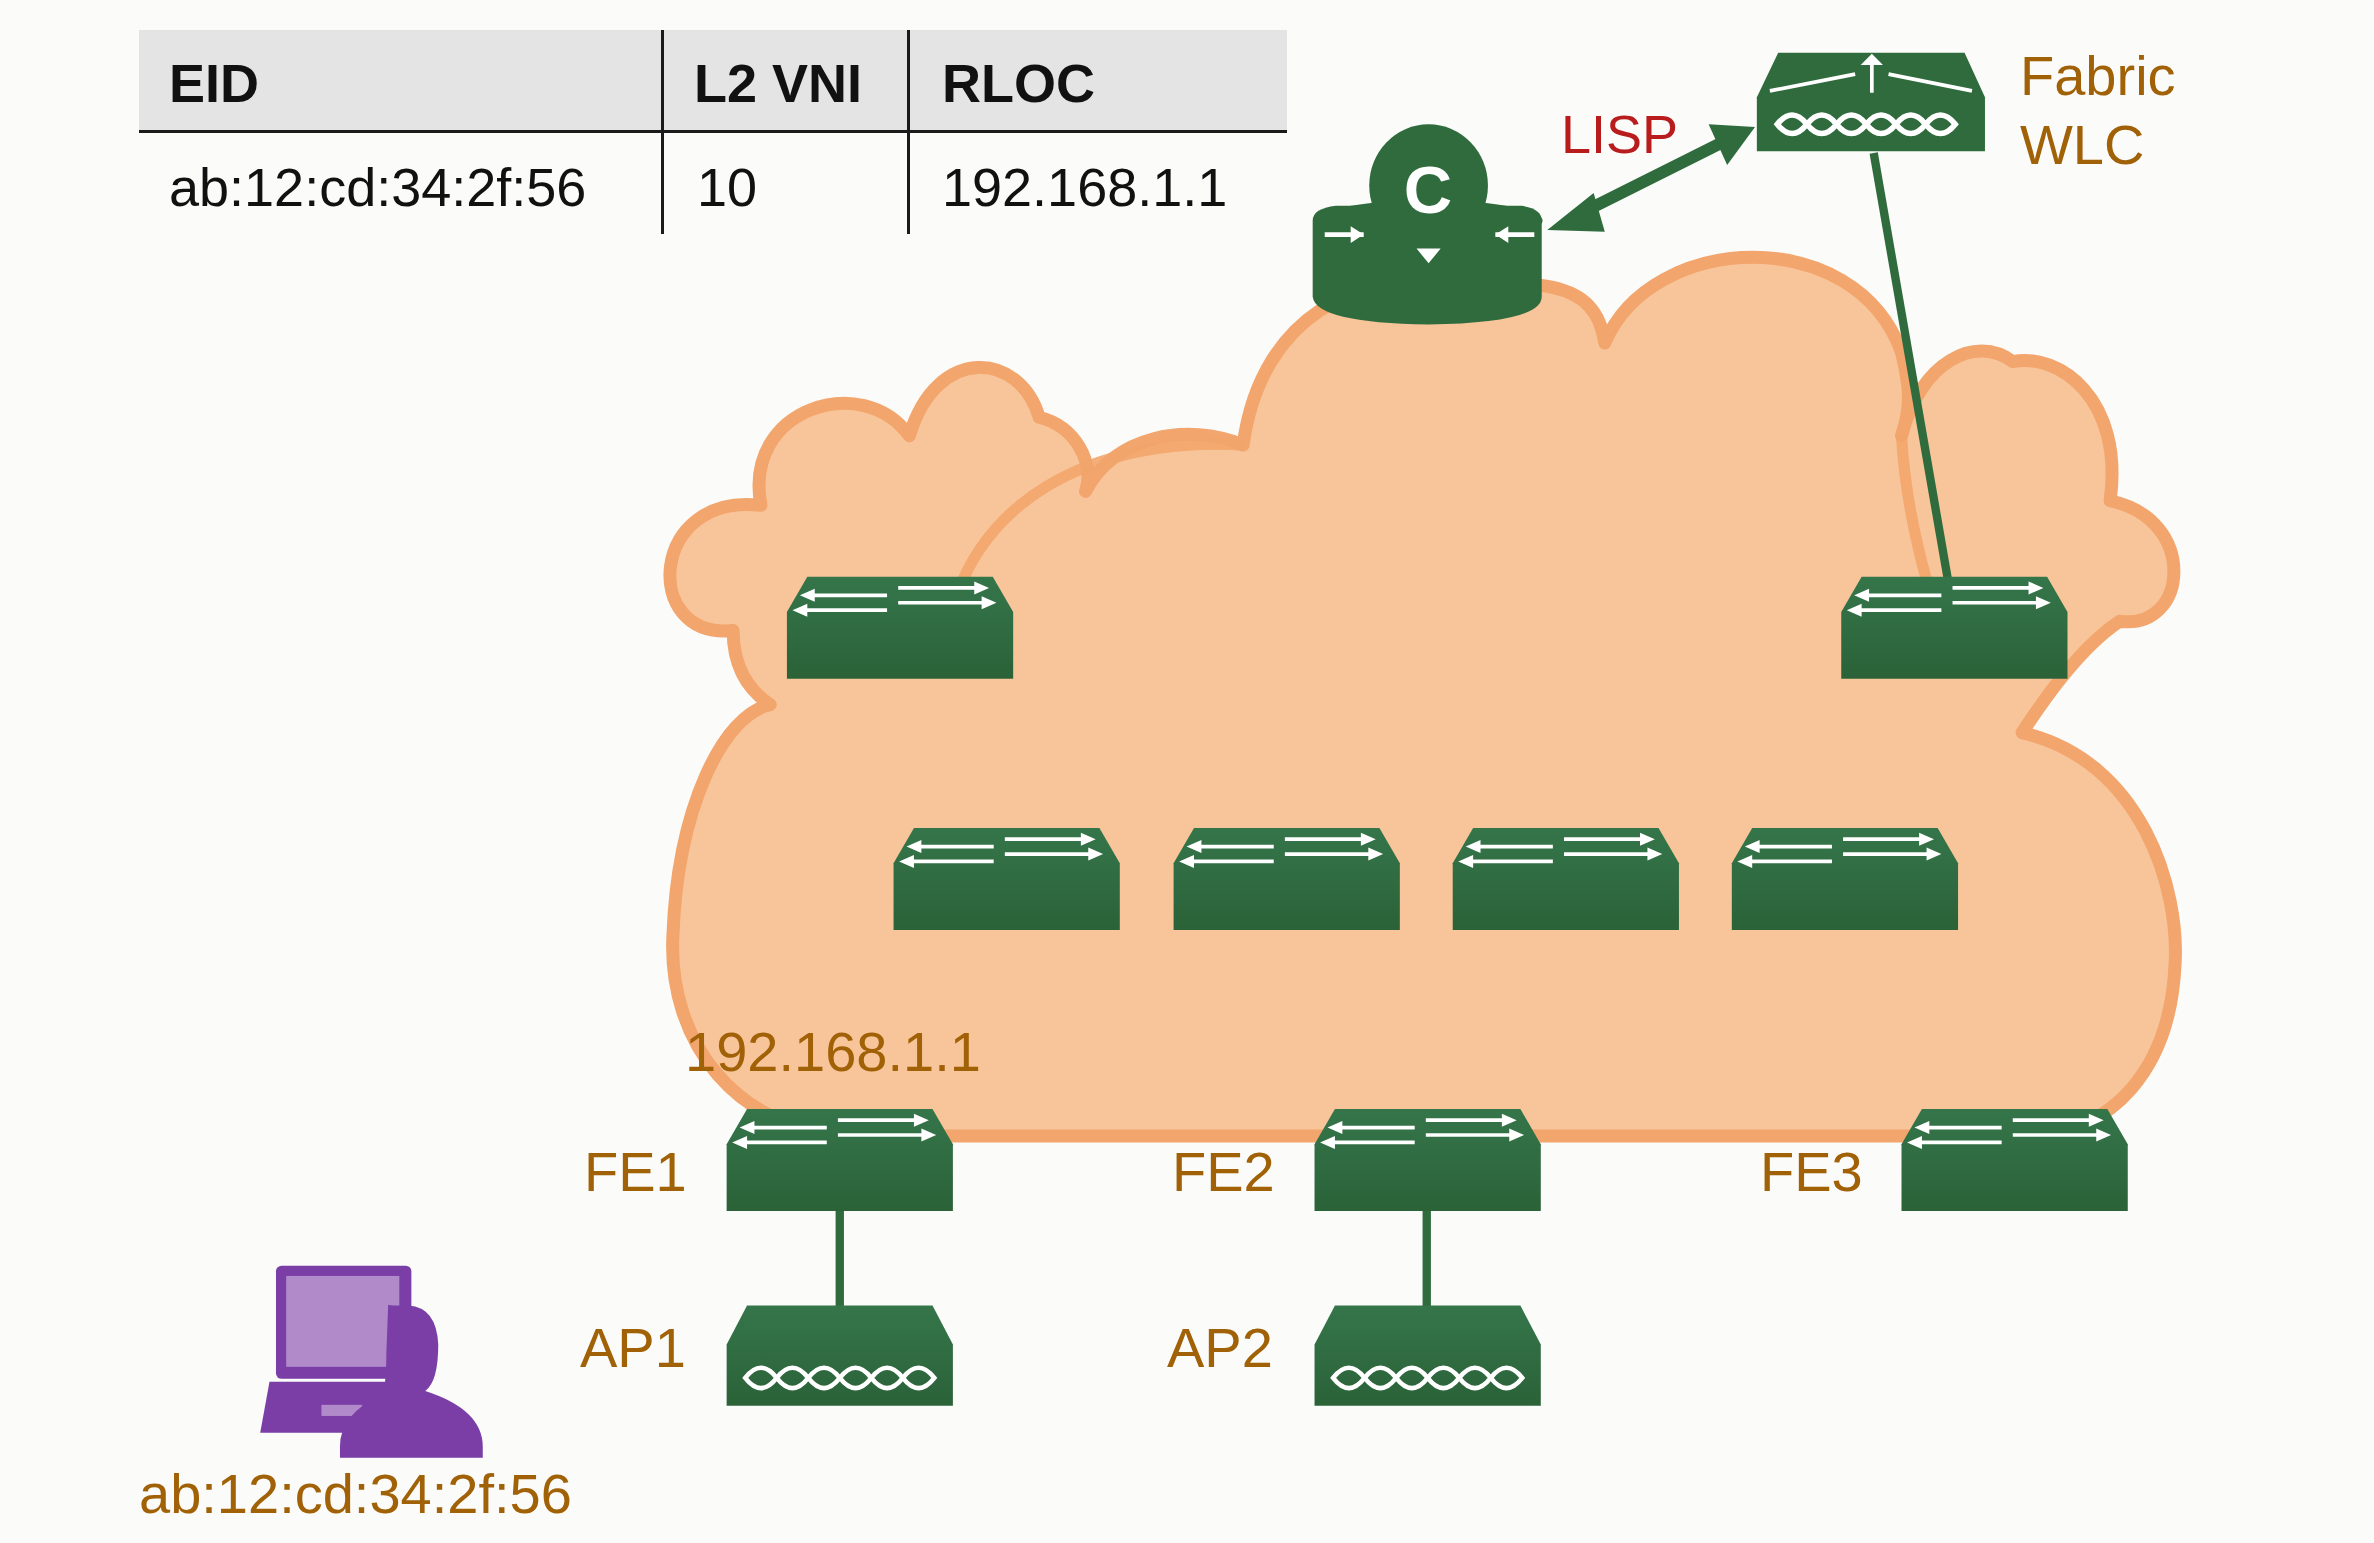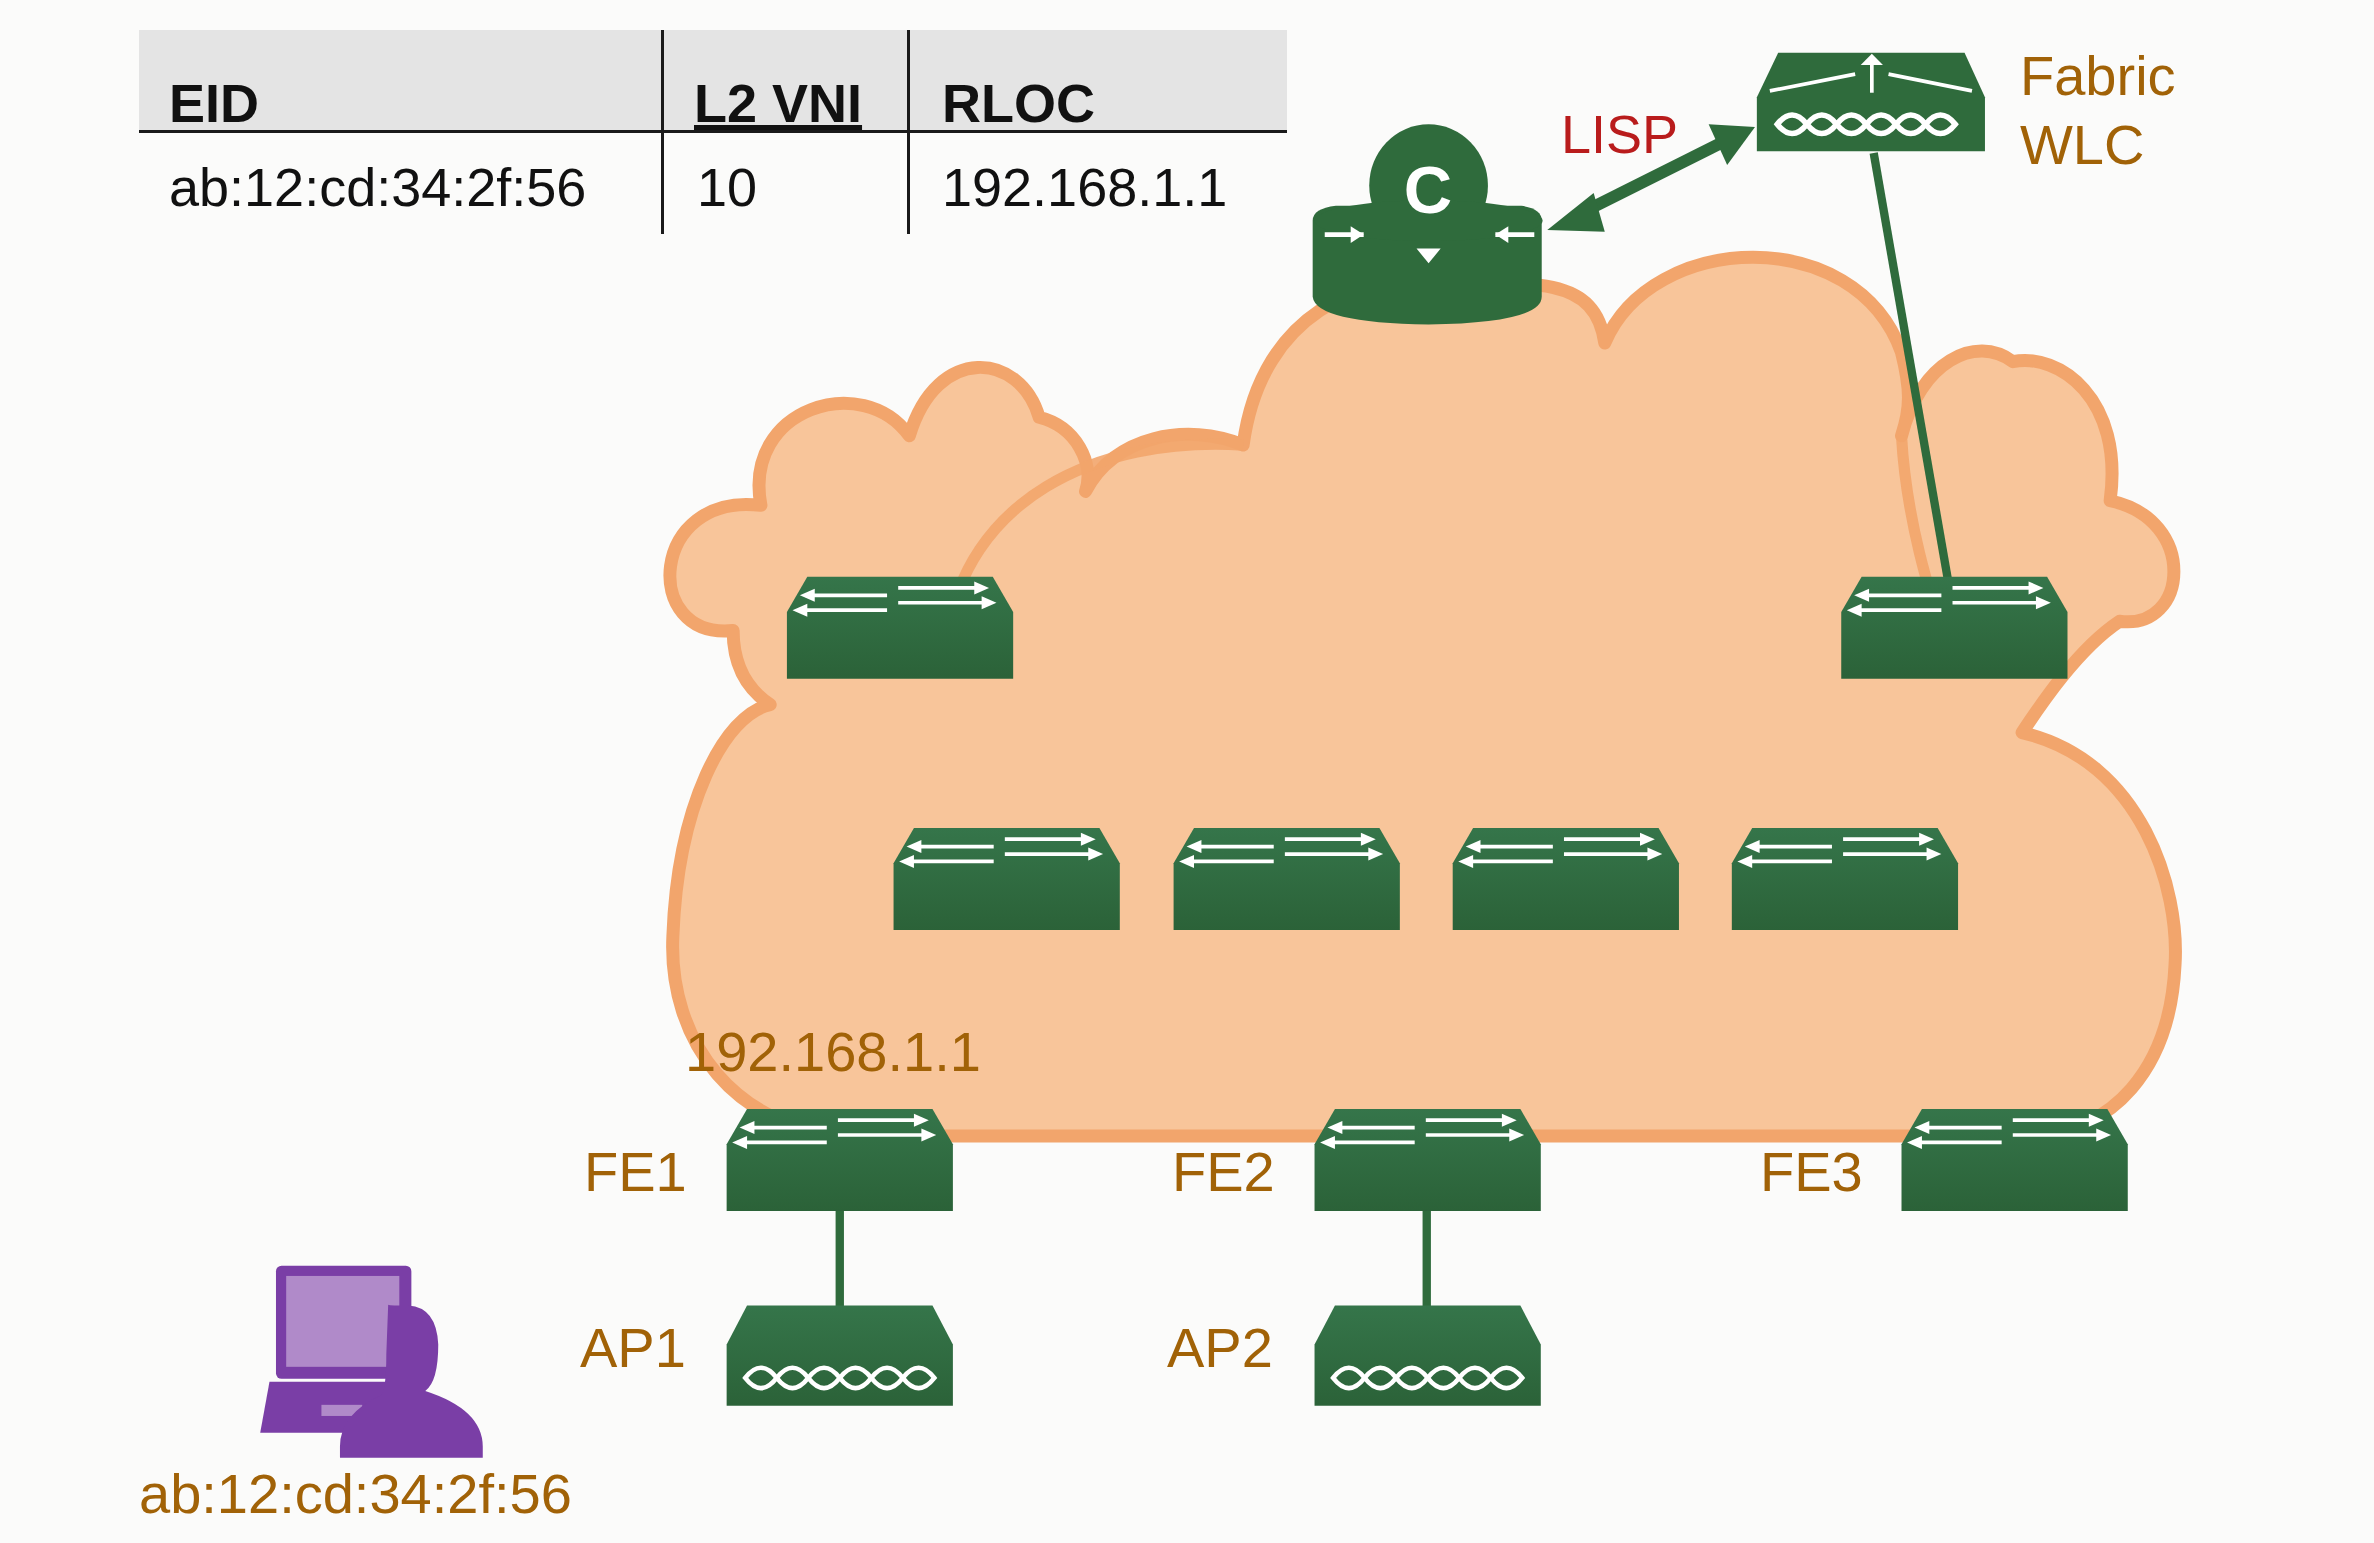--- a/index.html
+++ b/index.html
@@ -2,21 +2,21 @@
 <html style="font-size:15px"><head>
 <meta charset="utf-8">
 <style>
   html, body { margin:0; padding:0; }
   body { width:2375px; height:1543px; background:#fbfbfa; position:relative; overflow:hidden;
          font-family:"Liberation Sans", sans-serif; color:#111; }
   .abs { position:absolute; }
   #table { left:139px; top:30px; width:1148px; }
   .t-head { position:absolute; left:0; top:0; width:1148px; height:100px; background:#e4e4e4; border-bottom:3.7px solid #1a1a1a; }
   .t-cell { position:absolute; font-size:54px; line-height:1; white-space:nowrap; }
-  .t-head .t-cell { font-weight:bold; top:26px;margin-top:20px; }
+  .t-head .t-cell { font-weight:bold; top:26px; }
   .t-body .t-cell { top:130px; }
   .vdiv { position:absolute; width:2.8px; background:#1a1a1a; top:0; height:204px; }
   .lbl { position:absolute; font-size:56px; line-height:1; white-space:nowrap; color:#a16207; }
   svg { position:absolute; left:0; top:0; }
 </style>
 </head>
 <body>
 
 <svg width="2375" height="1543" viewBox="0 0 2560 1664">
   <defs>
@@ -228,21 +228,21 @@
     <rect x="308" y="1376" width="122" height="98" fill="#b08ac9"></rect>
     <path d="M 290 1490 L 432 1490 L 420 1545 L 280 1545 Z" fill="#7a3ea6"></path>
     <rect x="346" y="1515" width="44" height="12" fill="#b08ac9"></rect>
     <path d="M 418 1407 Q 420 1408 440 1408 Q 470 1410 472 1450 Q 472 1490 458 1500 Q 520 1520 520 1560 L 520 1572 L 366 1572 L 366 1560 Q 366 1525 410 1505 Q 416 1500 416 1460 Z" fill="#7a3ea6"></path>
   </g>
 </svg>
 
 <div id="table" class="abs">
   <div class="t-head">
     <span class="t-cell" style="left:30px;">EID</span>
-    <span class="t-cell" style="left:555px;text-decoration:underline;">L2 VNI</span>
+    <span class="t-cell" style="left:555px;">L2 VNI</span>
     <span class="t-cell" style="left:803px;">RLOC</span>
   </div>
   <div class="vdiv" style="left:522px;"></div>
   <div class="vdiv" style="left:768px;"></div>
   <div class="t-body">
     <span class="t-cell" style="left:30px;">ab:12:cd:34:2f:56</span>
     <span class="t-cell" style="left:558px;">10</span>
     <span class="t-cell" style="left:803px;">192.168.1.1</span>
   </div>
 </div>

